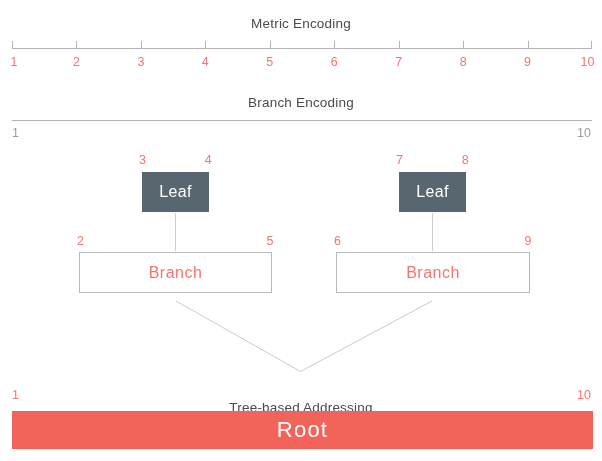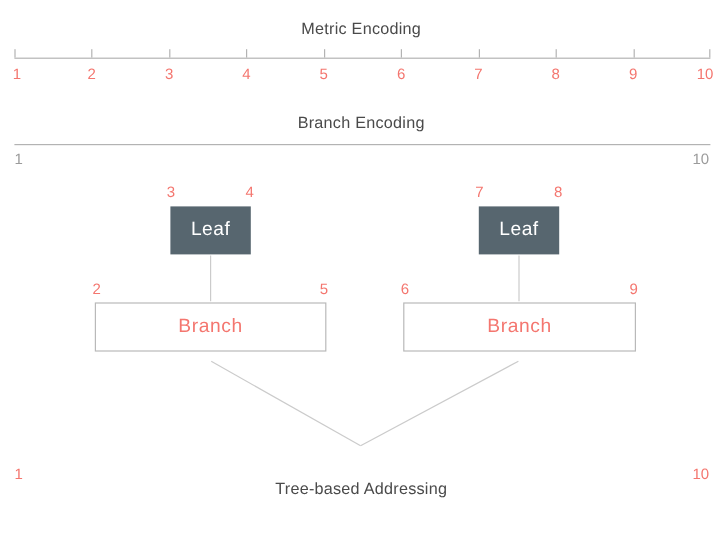--- a/index.html
+++ b/index.html
@@ -145,14 +145,17 @@
     <span class="range-num range-start">6</span>
     <span class="range-num range-end">9</span>
     <span>Branch</span>
   </div>
 
   <div class="section-title" style="top:380px;margin-top:20px;">Tree-based Addressing</div>
 
   <span class="root-num" style="left:12px;top:388px;">1</span>
   <span class="root-num" style="right:11px;top:388px;">10</span>
 
+  <div class="root-bar">
+    <span>Root</span>
+  </div>
 
 </div>
 
 </body></html>

